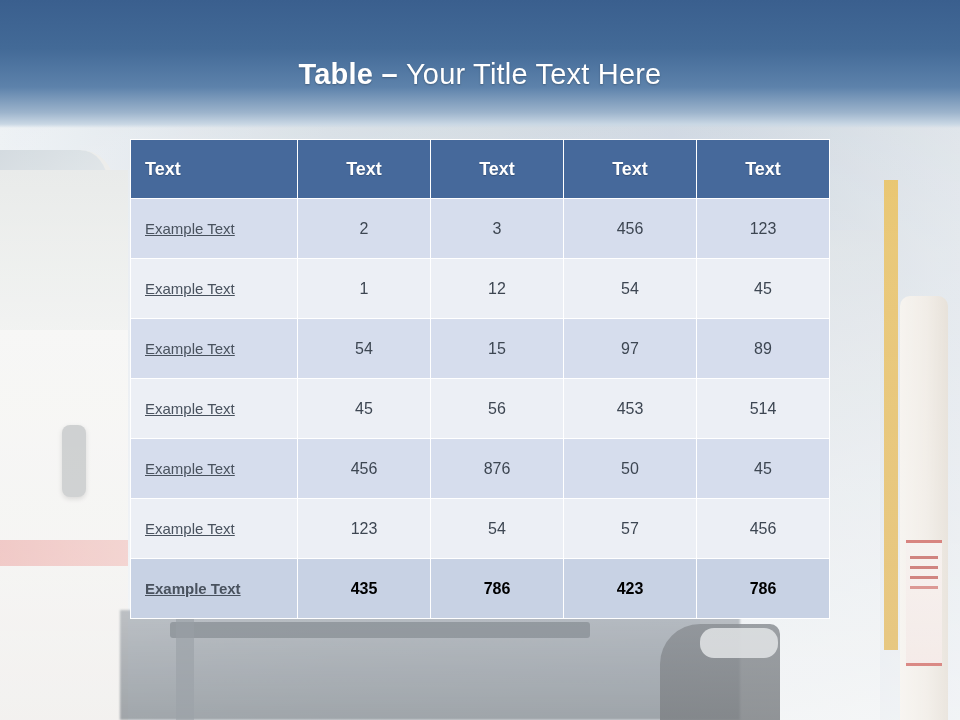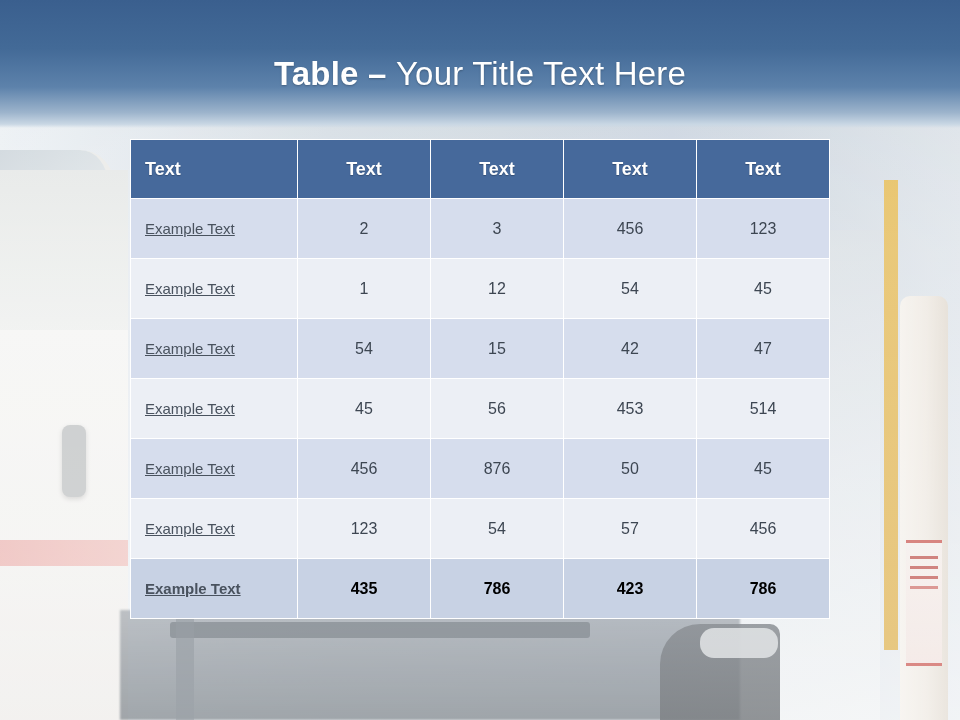--- a/index.html
+++ b/index.html
@@ -173,21 +173,21 @@
       #9db4cc 88%,
       #c9d7e4 97%,
       rgba(215,226,236,0) 100%);
   }
 
   .slide-title {
     position: absolute;
     left: 0; top: 52px;
     width: 960px;
     text-align: center;
-    font-size: 33px;
+    font-size: 29px;
     line-height: 44px;
     color: #ffffff;
     letter-spacing: .2px;
     text-shadow: 0 1px 2px rgba(0,0,0,.25);
     white-space: nowrap;
   }
   .slide-title .t-strong {
     font-weight: bold;
   }
   .slide-title .t-light {
@@ -297,22 +297,22 @@
           <td>Example Text</td>
           <td>1</td>
           <td>12</td>
           <td>54</td>
           <td>45</td>
         </tr>
         <tr class="row-odd">
           <td>Example Text</td>
           <td>54</td>
           <td>15</td>
-          <td>42</td>
-          <td>47</td>
+          <td>97</td>
+          <td>89</td>
         </tr>
         <tr class="row-even">
           <td>Example Text</td>
           <td>45</td>
           <td>56</td>
           <td>453</td>
           <td>514</td>
         </tr>
         <tr class="row-odd">
           <td>Example Text</td>

